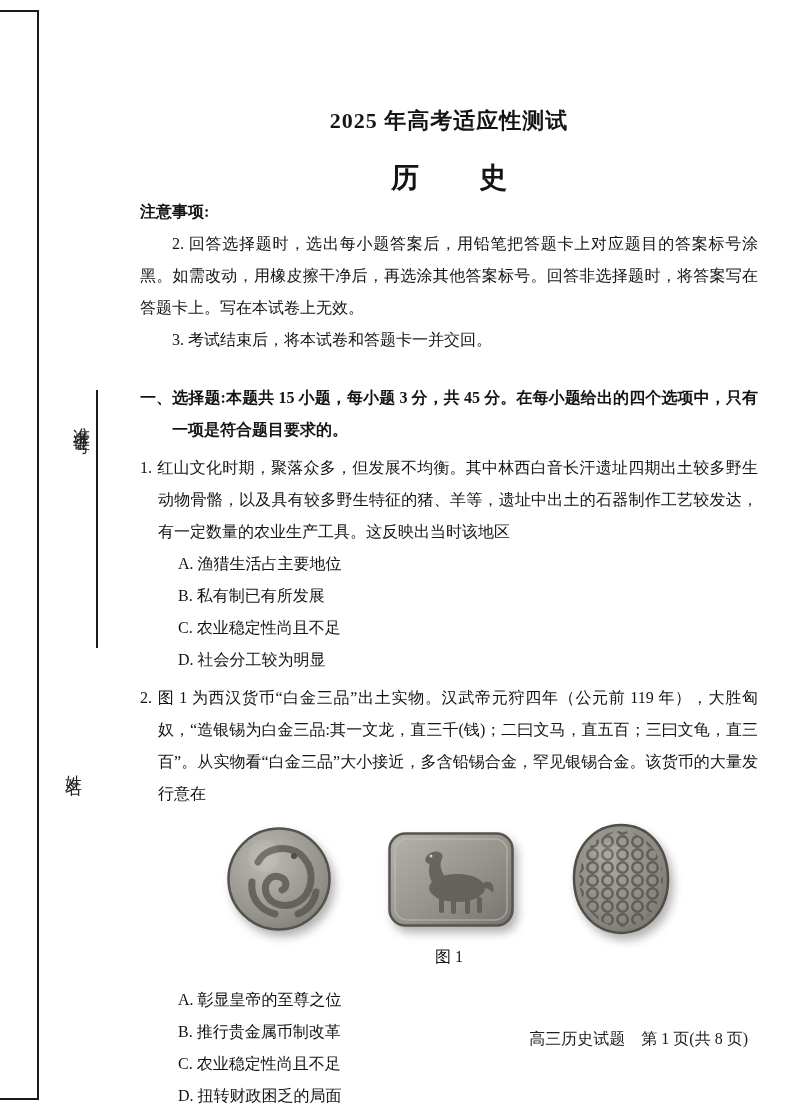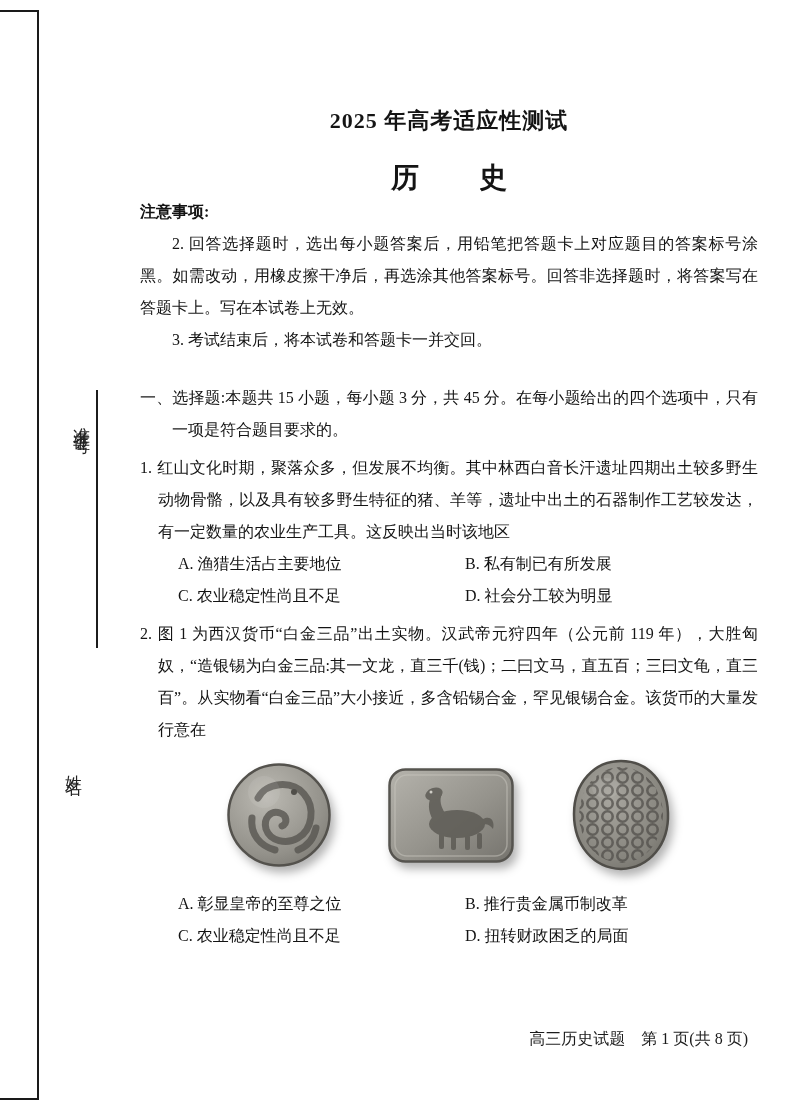--- a/index.html
+++ b/index.html
@@ -23,24 +23,24 @@
   }
   
   .content{
     position:absolute;left:140px;top:0;width:618px;
     font-size:16px;line-height:32px;text-align:justify;
   }
   .title{margin:106px 0 0 0;text-align:center;font-size:22px;font-weight:700;line-height:30px;letter-spacing:1px;}
   .subject{margin:24px 0 0 0;text-align:center;font-size:28px;font-weight:700;line-height:36px;letter-spacing:16px;text-indent:16px;}
   .notice-heading{font-weight:700;}
   .notice-item{text-indent:2em;margin:0;}
-  .section-heading{margin-top:26px;font-weight:400;padding-left:32px;text-indent:-32px;}
+  .section-heading{margin-top:26px;font-weight:700;padding-left:32px;text-indent:-32px;}
   .question{margin:6px 0 0 0;padding-left:18px;text-indent:-18px;}
   .q-num{margin-right:5px;}
-  .opt-row{display:flex;padding-left:38px;}
+  .opt-row{display:flex;padding-left:38px;flex-direction:column;}
   .opt-a{width:287px;flex:none;}
   .opt-b{flex:1;}
   
   .figure-row{
     display:flex;justify-content:center;align-items:center;gap:55px;
     margin-top:8px;height:122px;
   }
   .coin svg{display:block;filter:drop-shadow(4px 6px 5px rgba(0,0,0,0.30));}
   .figure-caption{text-align:center;font-size:16px;line-height:30px;margin-top:2px;}
   .q2-opts{margin-top:12px;}
@@ -140,20 +140,21 @@
           <pattern id="scales" width="15" height="13" patternUnits="userSpaceOnUse">
             <circle cx="7.5" cy="6.5" r="5.2" fill="none" stroke="#514f4a" stroke-width="2.6" opacity="0.75"></circle>
           </pattern>
         </defs>
         <path d="M51 3 C 78 3 97 24 98 55 C 99 86 80 110 51 111 C 23 110 4 87 4 56 C 4 25 24 3 51 3 Z" fill="url(#g3)" stroke="#504e49" stroke-width="2.5"></path>
         <ellipse cx="51" cy="57" rx="42" ry="48" fill="url(#scales)"></ellipse>
         <ellipse cx="36" cy="30" rx="14" ry="10" fill="#ffffff" opacity="0.08"></ellipse>
       </svg>
     </span>
   </div>
+  <div class="figure-caption">图 1</div>
 
   <div class="opt-row q2-opts">
     <span class="opt-a">A. 彰显皇帝的至尊之位</span>
     <span class="opt-b">B. 推行贵金属币制改革</span>
   </div>
   <div class="opt-row">
     <span class="opt-a">C. 农业稳定性尚且不足</span>
     <span class="opt-b">D. 扭转财政困乏的局面</span>
   </div>
 

